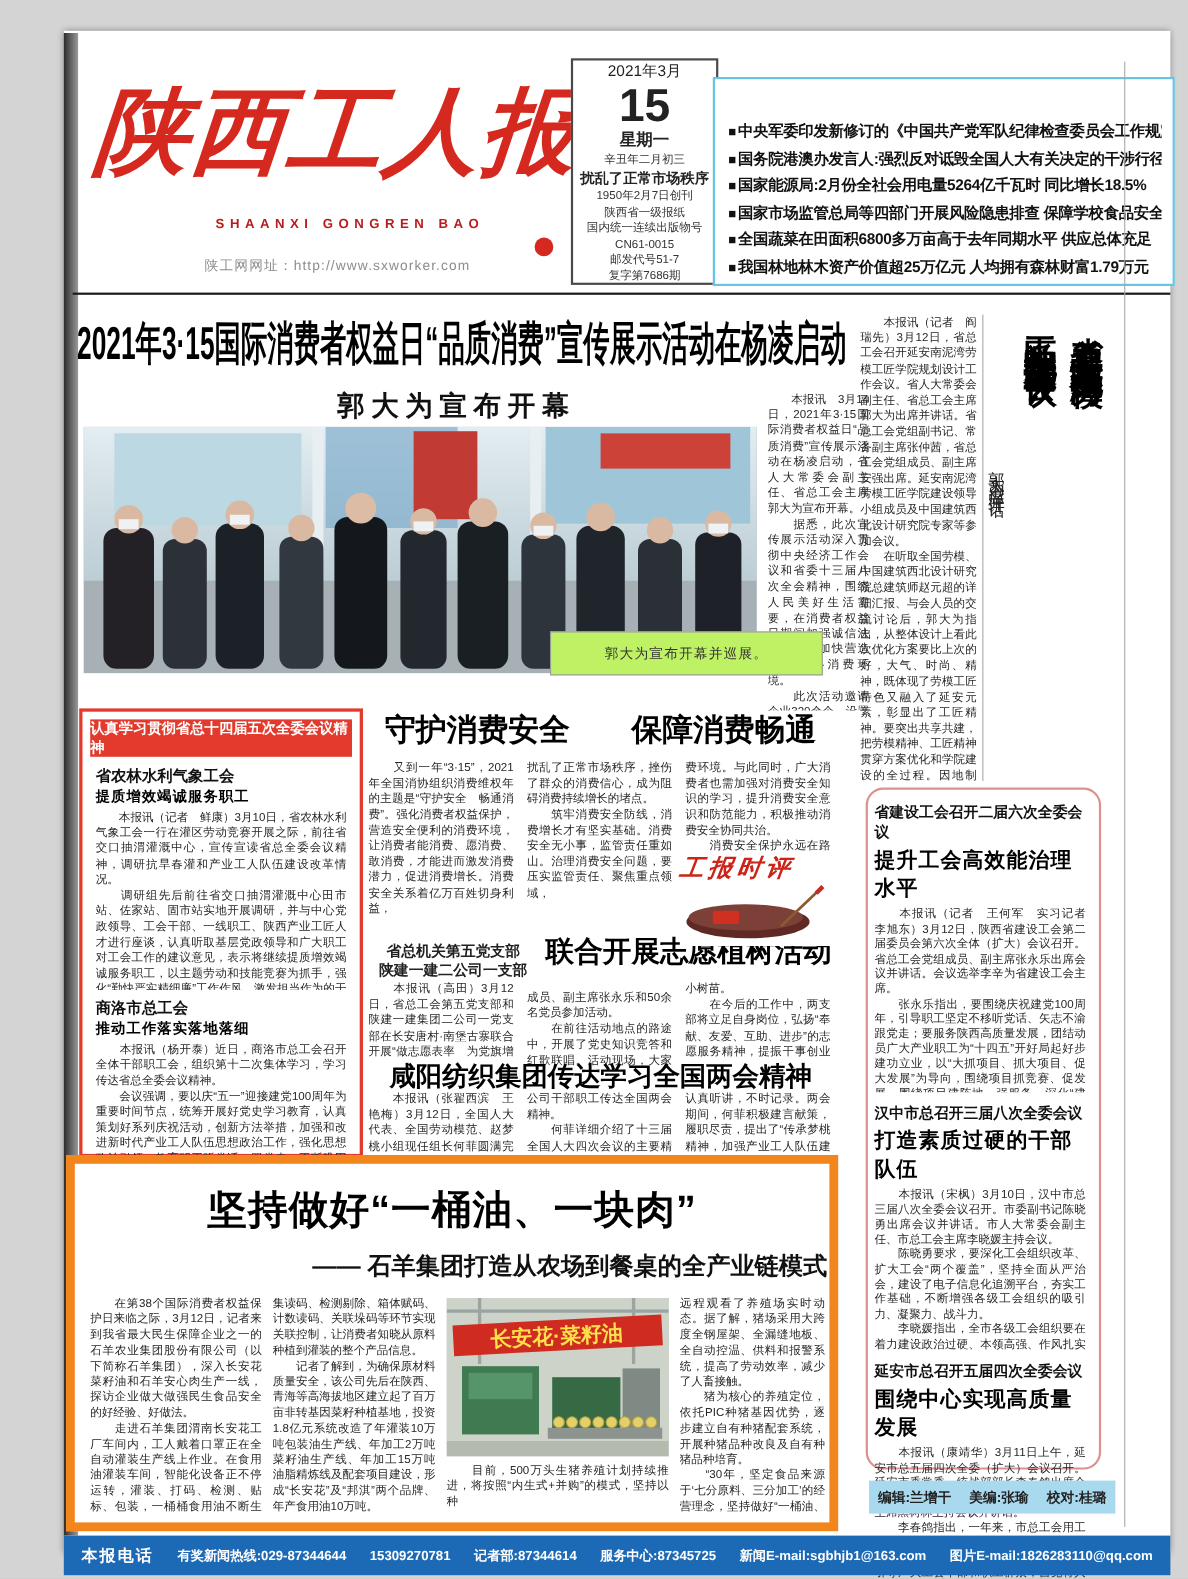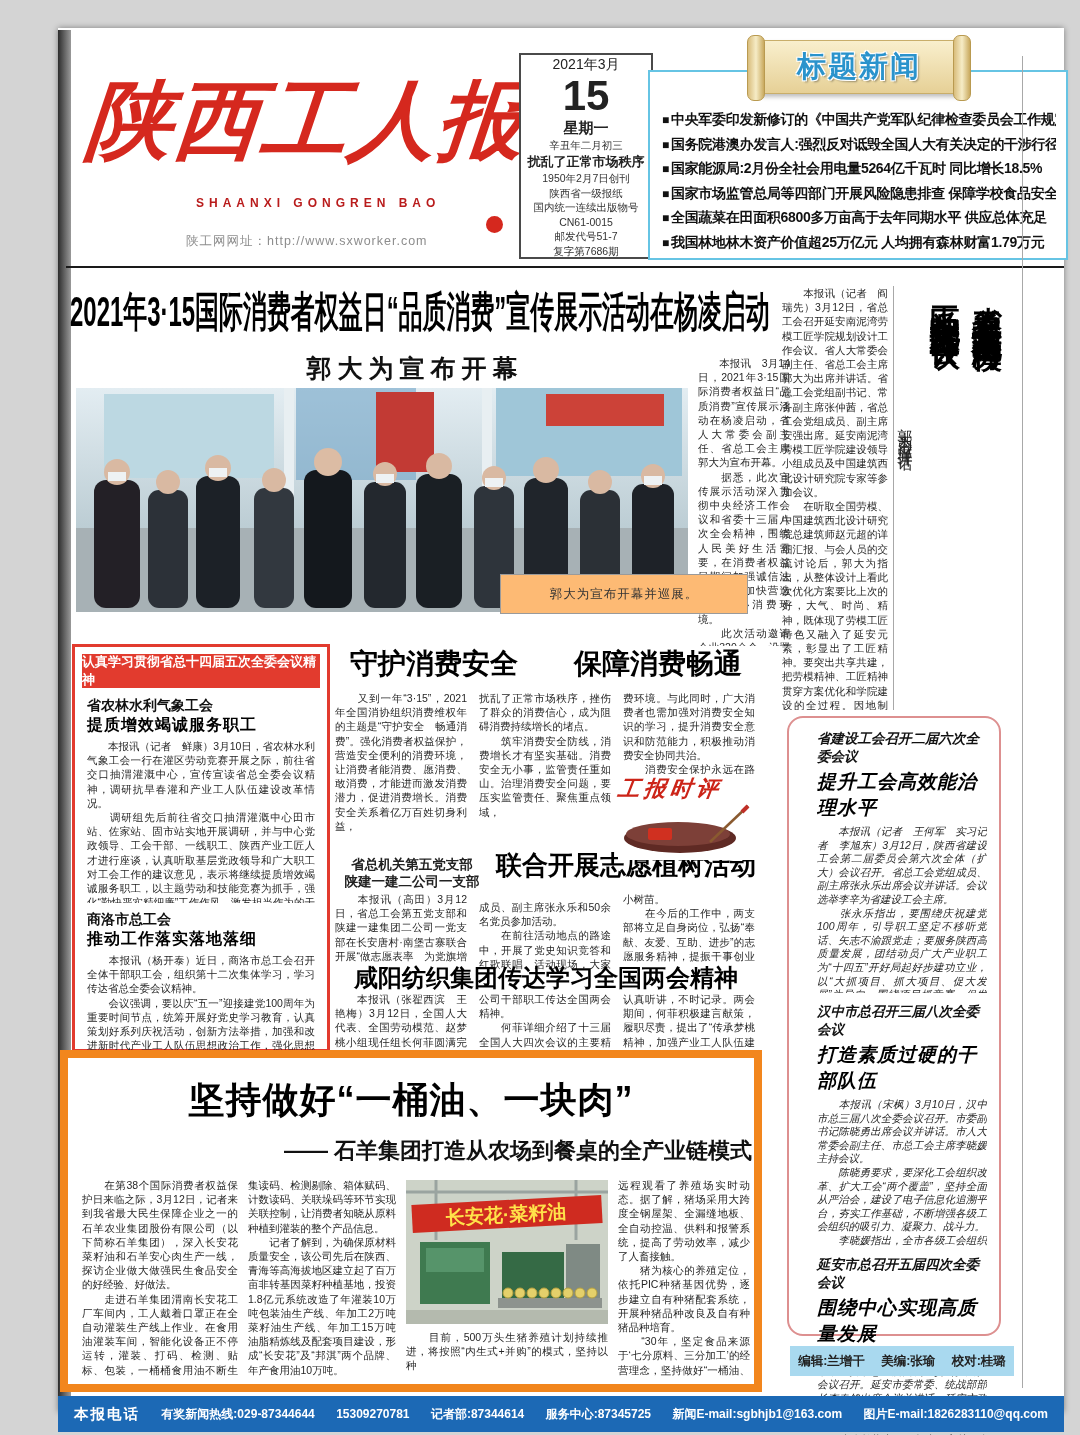--- a/index.html
+++ b/index.html
@@ -33,36 +33,36 @@
   .scroll-banner::before{left:-10px;} .scroll-banner::after{right:-10px;}
   .scroll-text{font-size:29px;font-weight:bold;color:#2a93cc;letter-spacing:2px;
                text-shadow:-1px -1px 0 #fff,1px -1px 0 #fff,-1px 1px 0 #fff,1px 1px 0 #fff,2px 2px 2px rgba(0,0,0,.35);}
   .header-rule{left:66px;top:266px;width:998px;height:2px;background:#1a1a1a;}
   
   .lead-head{left:70px;top:284px;width:700px;height:56px;overflow:hidden;}
   .lead-head>div{font-size:42px;font-weight:800;letter-spacing:0;white-space:nowrap;color:#000;
                  transform:scaleX(0.57);transform-origin:left top;}
   .lead-sub{left:70px;top:352px;width:690px;text-align:center;font-size:25px;font-weight:bold;letter-spacing:6px;color:#111;}
   .photo-main{left:76px;top:388px;width:612px;height:224px;overflow:hidden;background:#b9c8cf;}
-  .caption-box{left:500px;top:574px;width:246px;height:38px;background:#fdba74;border:1px solid #9a9a9a;
+  .caption-box{left:500px;top:574px;width:246px;height:38px;background:#bef264;border:1px solid #9a9a9a;
                display:flex;align-items:center;justify-content:center;font-family:"Liberation Serif",serif;
                font-size:12.5px;letter-spacing:1px;color:#333;z-index:2;}
   .body-txt{font-size:10.5px;line-height:14.2px;text-align:justify;color:#262626;white-space:pre-line;overflow:hidden;}
   .col-a{left:698px;top:356px;width:92px;height:290px;}
   .col-b{left:782px;top:286px;width:106px;height:424px;}
   .vrule{background:#a8a8a8;width:1px;}
   .vert-head{left:924px;top:282px;height:430px;writing-mode:vertical-rl;white-space:pre-line;
              font-size:30px;font-weight:800;line-height:42px;letter-spacing:3px;color:#000;}
   .vert-byline{left:895px;top:416px;writing-mode:vertical-rl;font-size:15px;letter-spacing:4px;color:#222;}
   
   .redbox{left:72px;top:644px;width:258px;height:408px;border:3px solid #e23b2e;background:#fff;box-sizing:border-box;}
   .rb-banner{margin:7px;height:34px;background:#e23b2e;color:#fff;font-size:13px;font-weight:bold;
              display:flex;align-items:center;justify-content:center;letter-spacing:0;}
   .kicker{font-size:14px;font-weight:bold;color:#111;}
-  .art-head{font-size:16px;font-weight:800;color:#000;letter-spacing:1px;}
+  .art-head{font-size:13px;font-weight:800;color:#000;letter-spacing:1px;}
   .rb-pad{padding:2px 12px 0 12px;}
   
   .comm-head{left:335px;top:645px;width:422px;text-align:center;font-size:28px;font-weight:800;color:#000;}
   .c1{left:335px;top:691px;width:132px;height:170px;}
   .c2{left:479px;top:691px;width:132px;height:170px;}
   .c3{left:623px;top:691px;width:132px;height:170px;}
   .stamp{left:618px;top:774px;width:142px;height:86px;background:#fff;z-index:2;}
   .stamp-text{font-family:"Liberation Serif",serif;font-style:italic;font-weight:bold;font-size:22px;
               color:#cc2418;letter-spacing:4px;transform:skewX(-8deg);}
   .tree-kicker{left:336px;top:856px;width:152px;text-align:center;font-size:13.5px;font-weight:bold;line-height:17px;white-space:pre-line;}
@@ -78,21 +78,21 @@
   .orangebox{left:60px;top:1050px;width:702px;height:342px;border:8px solid #f2861d;background:#fff;box-sizing:border-box;z-index:1;}
   .sy-head{left:70px;top:1076px;width:682px;text-align:center;font-size:36px;font-weight:800;color:#000;letter-spacing:1px;z-index:2;}
   .sy-sub{left:70px;top:1136px;width:682px;text-align:right;font-size:22px;font-weight:bold;color:#111;z-index:2;}
   .sy1{left:82px;top:1178px;width:156px;height:200px;z-index:2;}
   .sy2{left:248px;top:1178px;width:148px;height:200px;z-index:2;}
   .sy4{left:618px;top:1178px;width:132px;height:200px;z-index:2;}
   .sy3b{left:406px;top:1330px;width:202px;height:50px;z-index:2;}
   .photo-oil{left:406px;top:1180px;width:202px;height:144px;overflow:hidden;z-index:2;background:#cdd3c8;}
   
   .pinkbox{left:787px;top:716px;width:214px;height:620px;border:2px solid #dd9090;border-radius:16px;
-           background:#fff;box-sizing:border-box;padding:12px 12px 0 28px;font-style:italic;}
+           background:#fff;box-sizing:border-box;padding:12px 12px 0 6px;}
   .pb-art{margin-bottom:10px;}
   .pb-kicker{font-size:13.5px;font-weight:bold;color:#111;}
   .pb-head{font-size:19px;font-weight:800;color:#000;letter-spacing:1px;margin:3px 0 4px 0;}
   .pb-body{font-size:10.5px;line-height:13.6px;text-align:justify;color:#262626;white-space:pre-line;overflow:hidden;}
   .editorbar{left:790px;top:1346px;width:224px;height:30px;background:#a9d9ef;display:flex;align-items:center;
              justify-content:space-around;font-size:12.5px;font-weight:bold;color:#222;}
   
   .footerbar{left:58px;top:1396px;width:1006px;height:36px;background:#1c69b5;color:#fff;display:flex;
              align-items:center;justify-content:space-between;padding:0 16px;box-sizing:border-box;
              font-size:12px;font-weight:bold;white-space:nowrap;}
@@ -128,23 +128,20 @@
 
   <div class="abs newsbox">
     <ul>
       <li>中央军委印发新修订的《中国共产党军队纪律检查委员会工作规定》</li>
       <li>国务院港澳办发言人:强烈反对诋毁全国人大有关决定的干涉行径</li>
       <li>国家能源局:2月份全社会用电量5264亿千瓦时 同比增长18.5%</li>
       <li>国家市场监管总局等四部门开展风险隐患排查 保障学校食品安全</li>
       <li>全国蔬菜在田面积6800多万亩高于去年同期水平 供应总体充足</li>
       <li>我国林地林木资产价值超25万亿元 人均拥有森林财富1.79万元</li>
     </ul>
-  </div>
-  <div class="abs scroll-banner">
-    <span class="scroll-text">标题新闻</span>
   </div>
   <div class="abs header-rule"></div>
 
   <div class="abs lead-head">
     <div>2021年3·15国际消费者权益日“品质消费”宣传展示活动在杨凌启动</div>
   </div>
   <div class="abs lead-sub">郭大为宣布开幕</div>
 
   <div class="abs photo-main">
     <svg width="612" height="224" xmlns="http://www.w3.org/2000/svg">

